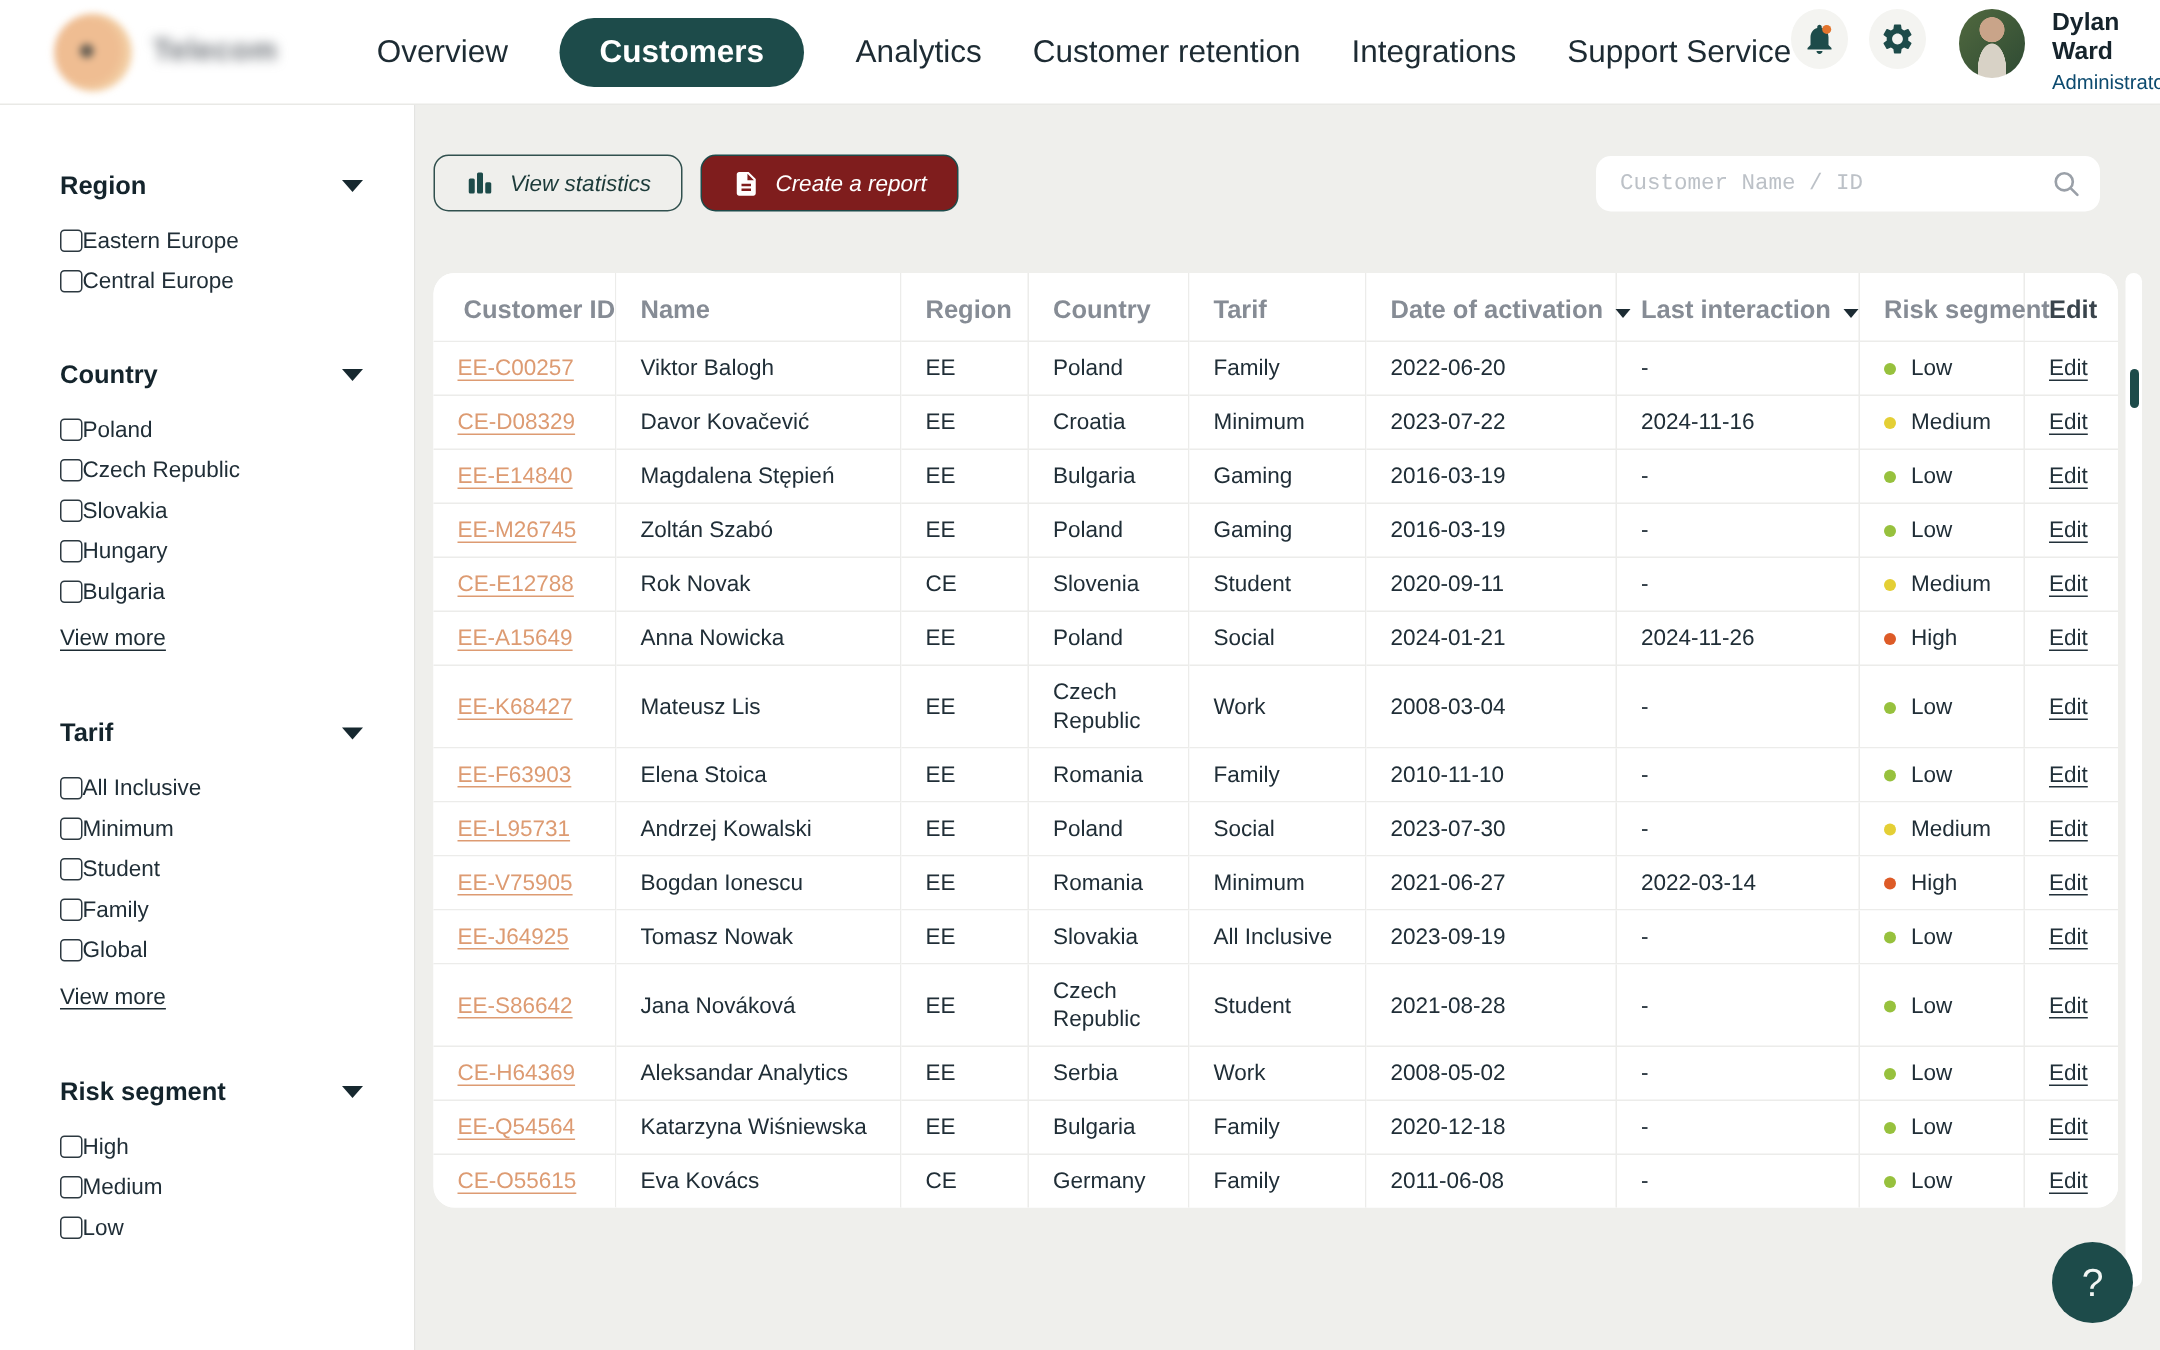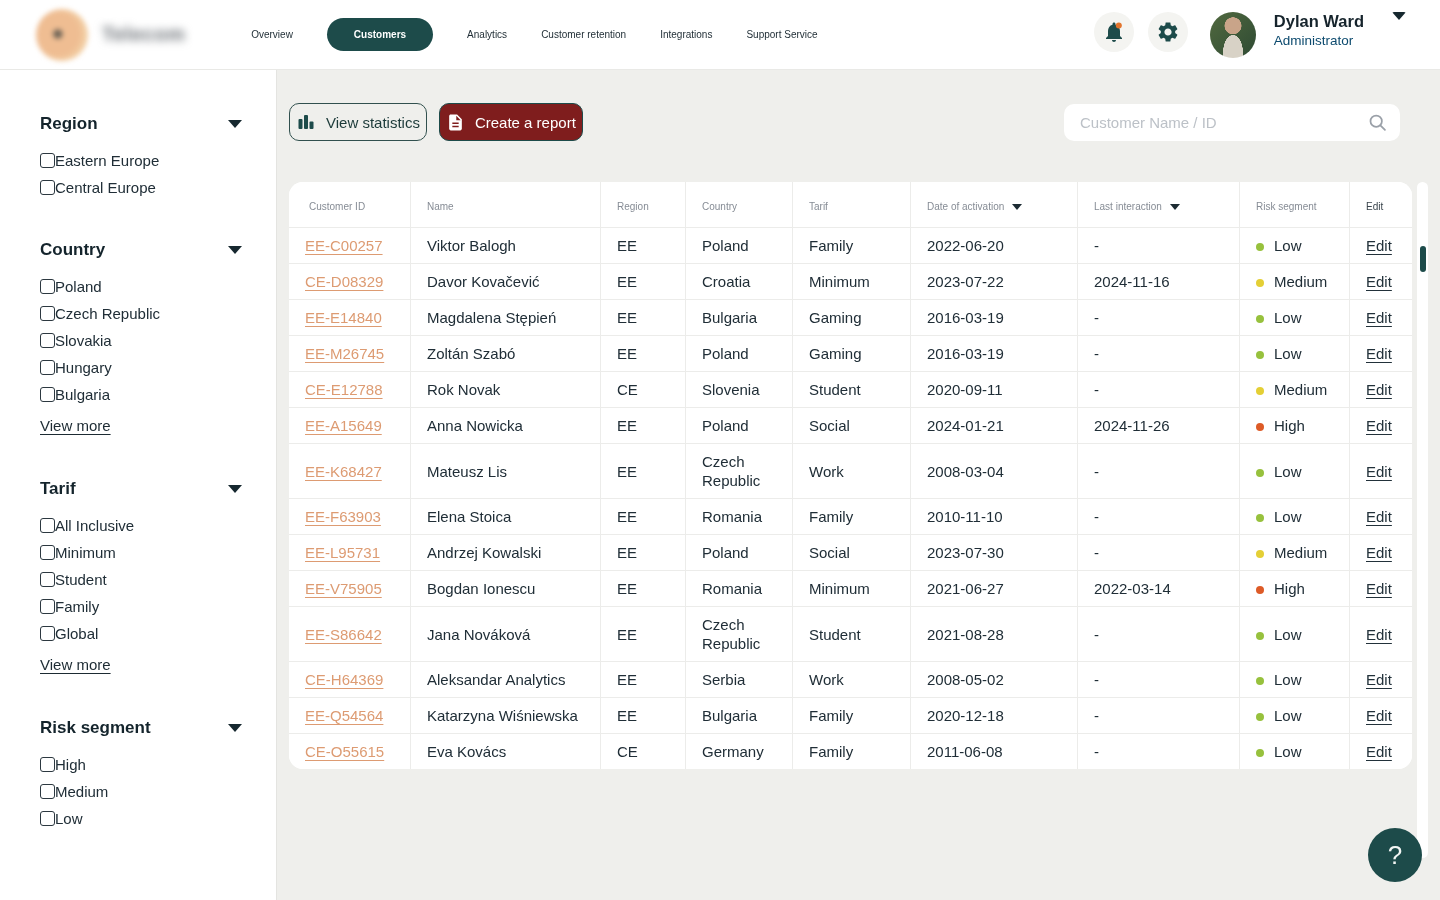--- a/index.html
+++ b/index.html
@@ -8,21 +8,21 @@
 
   
   .topbar { position:fixed; top:0; left:0; width:1440px; height:70px; background:#ffffff;
     border-bottom:1px solid #e9e9e6; display:flex; align-items:center; padding:0 34px 0 36px; z-index:5; }
   .logo { display:flex; align-items:center; gap:14px; cursor:pointer; }
   .logo-mark { width:52px; height:52px; border-radius:50%;
     background:radial-gradient(circle at 42% 48%, #6d6356 0 9%, #efbd92 14% 52%, #f2cda2 66%, #f6ddba 100%);
     filter:blur(2.5px); }
   .logo-text { font-size:20px; font-weight:700; color:#6d7278; filter:blur(4px); letter-spacing:.5px; }
   .main-nav { display:flex; align-items:center; gap:34px; margin-left:66px; }
-  .nav-item { font-size:10px; color:#1d2b33; cursor:pointer; white-space:nowrap;text-align:center; }
+  .nav-item { font-size:21px; color:#1d2b33; cursor:pointer; white-space:nowrap;text-align:center; }
   .nav-item.active { background:#1d4b4a; color:#ffffff; font-weight:700; padding:11px 27px; border-radius:24px; }
   .top-right { margin-left:auto; display:flex; align-items:flex-start; gap:14px; }
   .icon-btn { width:40px; height:40px; border-radius:50%; background:#f4f4f1; display:flex;
     align-items:center; justify-content:center; cursor:pointer; border:none; }
   .avatar { width:46px; height:46px; border-radius:50%; margin-left:8px; cursor:pointer;
     background:
       radial-gradient(circle at 50% 30%, #c9a489 0 21%, rgba(0,0,0,0) 22%),
       radial-gradient(ellipse at 50% 88%, #d8d2c6 0 30%, rgba(0,0,0,0) 31%),
       linear-gradient(135deg, #51693f, #2e4a33); }
   .user-meta { margin-left:4px; line-height:1.2; }
@@ -43,36 +43,36 @@
   .filter-item { display:flex; align-items:center; margin-bottom:9px; font-size:15px;
     color:#202e37; cursor:pointer; min-height:18px; }
   .cb { width:15px; height:15px; border:1.6px solid #2c3840; border-radius:3px; background:#fff; flex:0 0 15px; }
   .view-more { display:inline-block; font-size:15px; color:#1d2b33; text-decoration:underline;
     text-underline-offset:3px; margin-top:5px; cursor:pointer; }
 
   
   .main { position:fixed; top:70px; left:277px; width:1163px; height:830px; }
   .toolbar { display:flex; align-items:center; margin:33px 0 0 12px; padding-right:40px; }
   .btn { display:flex; align-items:center; gap:10px; height:38px; border-radius:10px;
-    font-size:15px; cursor:pointer; padding:0 6px; font-family:inherit; }
+    font-size:15px; cursor:pointer; padding:0 20px; font-family:inherit;font-style:italic; }
   .btn-outline { background:transparent; border:1px solid #31504e; color:#1c3a39; }
   .btn-solid { background:#7f1d1d; border:1px solid #1d4b4a; color:#ffffff; margin-left:12px; }
   .search-wrap { margin-left:auto; position:relative; width:336px; }
   .search-input { width:336px; height:37px; border:none; border-radius:10px; background:#ffffff;
-    padding:0 42px 0 16px; font-size:15px; color:#20303a; font-family:Liberation Sans, sans-serif; outline:none; }
+    padding:0 42px 0 16px; font-size:15px; color:#20303a; font-family:Liberation Mono, monospace; outline:none; }
   .search-input::placeholder { color:#bcc1c7; }
   .search-icon { position:absolute; right:12px; top:8px; cursor:pointer; }
 
   
   .table-wrap { position:relative; margin:41px 0 0 12px; width:1123px; }
   table { width:1123px; border-collapse:separate; border-spacing:0; background:#ffffff;
     border-radius:14px; table-layout:fixed; }
   col.c0{width:122px} col.c1{width:190px} col.c2{width:85px} col.c3{width:107px} col.c4{width:118px}
   col.c5{width:167px} col.c6{width:162px} col.c7{width:110px} col.c8{width:62px}
-  th { height:46px; font-weight:400; font-size:10px; color:#868c95; text-align:left;
+  th { height:46px; font-weight:700; font-size:17px; color:#868c95; text-align:left;
     padding:4px 10px 0 16px; border-bottom:1px solid #ececea; border-right:1px solid #ececea;
     white-space:nowrap; background:#fff; }
   th:first-child { padding-left:20px; border-top-left-radius:14px; }
   th:last-child  { border-right:none; border-top-right-radius:14px; color:#39444c; }
   td { font-size:15px; color:#202e37; padding:8px 16px; border-bottom:1px solid #ececea;
     border-right:1px solid #ececea; line-height:19px; vertical-align:middle; background:#fff; }
   td:first-child { }
   td:last-child { border-right:none; padding:8px 8px 8px 16px; }
   tr:last-child td { border-bottom:none; }
   tr:last-child td:first-child { border-bottom-left-radius:14px; }
@@ -360,20 +360,31 @@
             <td>Bogdan Ionescu</td>
             <td>EE</td>
             <td>Romania</td>
             <td>Minimum</td>
             <td>2021-06-27</td>
             <td>2022-03-14</td>
             <td><span class="risk-dot" style="background: rgb(221, 91, 39);"></span><span>High</span></td>
             <td><a class="edit-link">Edit</a></td>
           </tr>
           <tr>
+            <td><a class="id-link">EE-J64925</a></td>
+            <td>Tomasz Nowak</td>
+            <td>EE</td>
+            <td>Slovakia</td>
+            <td>All Inclusive</td>
+            <td>2023-09-19</td>
+            <td>-</td>
+            <td><span class="risk-dot" style="background: rgb(151, 193, 61);"></span><span>Low</span></td>
+            <td><a class="edit-link">Edit</a></td>
+          </tr>
+          <tr>
             <td><a class="id-link">EE-S86642</a></td>
             <td>Jana Nováková</td>
             <td>EE</td>
             <td>Czech Republic</td>
             <td>Student</td>
             <td>2021-08-28</td>
             <td>-</td>
             <td><span class="risk-dot" style="background: rgb(151, 193, 61);"></span><span>Low</span></td>
             <td><a class="edit-link">Edit</a></td>
           </tr>

